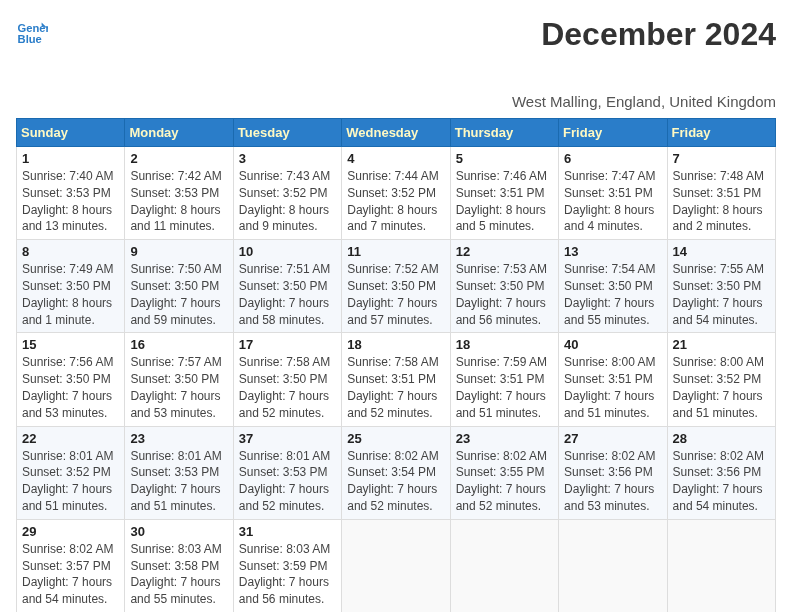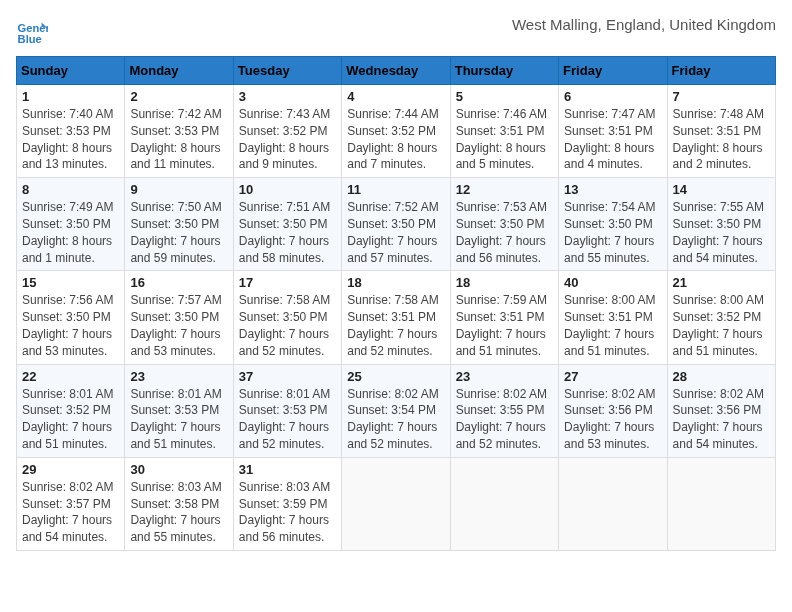--- a/index.html
+++ b/index.html
@@ -29,29 +29,30 @@
       text-align: right;
     }
     .month-title {
       font-size: 32px;
       font-weight: bold;
       color: #333;
     }
     .location {
       font-size: 15px;
       color: #555;
+      margin-top: 40px;
     }
     .calendar {
       width: 100%;
       border-collapse: collapse;
       border: 1px solid #ccc;
     }
     .calendar th {
       background: #2a7dc9;
-      color: #000000;
+      color: #fef9c3;
       padding: 6px 4px;
       text-align: left;
       font-size: 13px;
       font-weight: bold;
       border: 1px solid #1a6ab0;
     }
     .calendar td {
       vertical-align: top;
       padding: 4px 5px;
       font-size: 10.5px;
@@ -85,20 +86,21 @@
 
 <div class="header-section">
   <div class="logo">
     <svg class="logo-icon" viewBox="0 0 40 40">
       <text x="2" y="20" font-size="14" font-weight="bold" fill="#2a7dc9">General</text>
       <text x="2" y="34" font-size="14" font-weight="bold" fill="#2a7dc9">Blue</text>
       <polygon points="32,8 40,16 32,12" fill="#2a7dc9"></polygon>
     </svg>
   </div>
   <div class="title-section">
+    <div class="month-title">December 2024</div>
     <div class="location">West Malling, England, United Kingdom</div>
   </div>
 </div>
 
 <table class="calendar">
   <thead>
     <tr>
     <th>Sunday</th>
         <th>Monday</th>
         <th>Tuesday</th>

